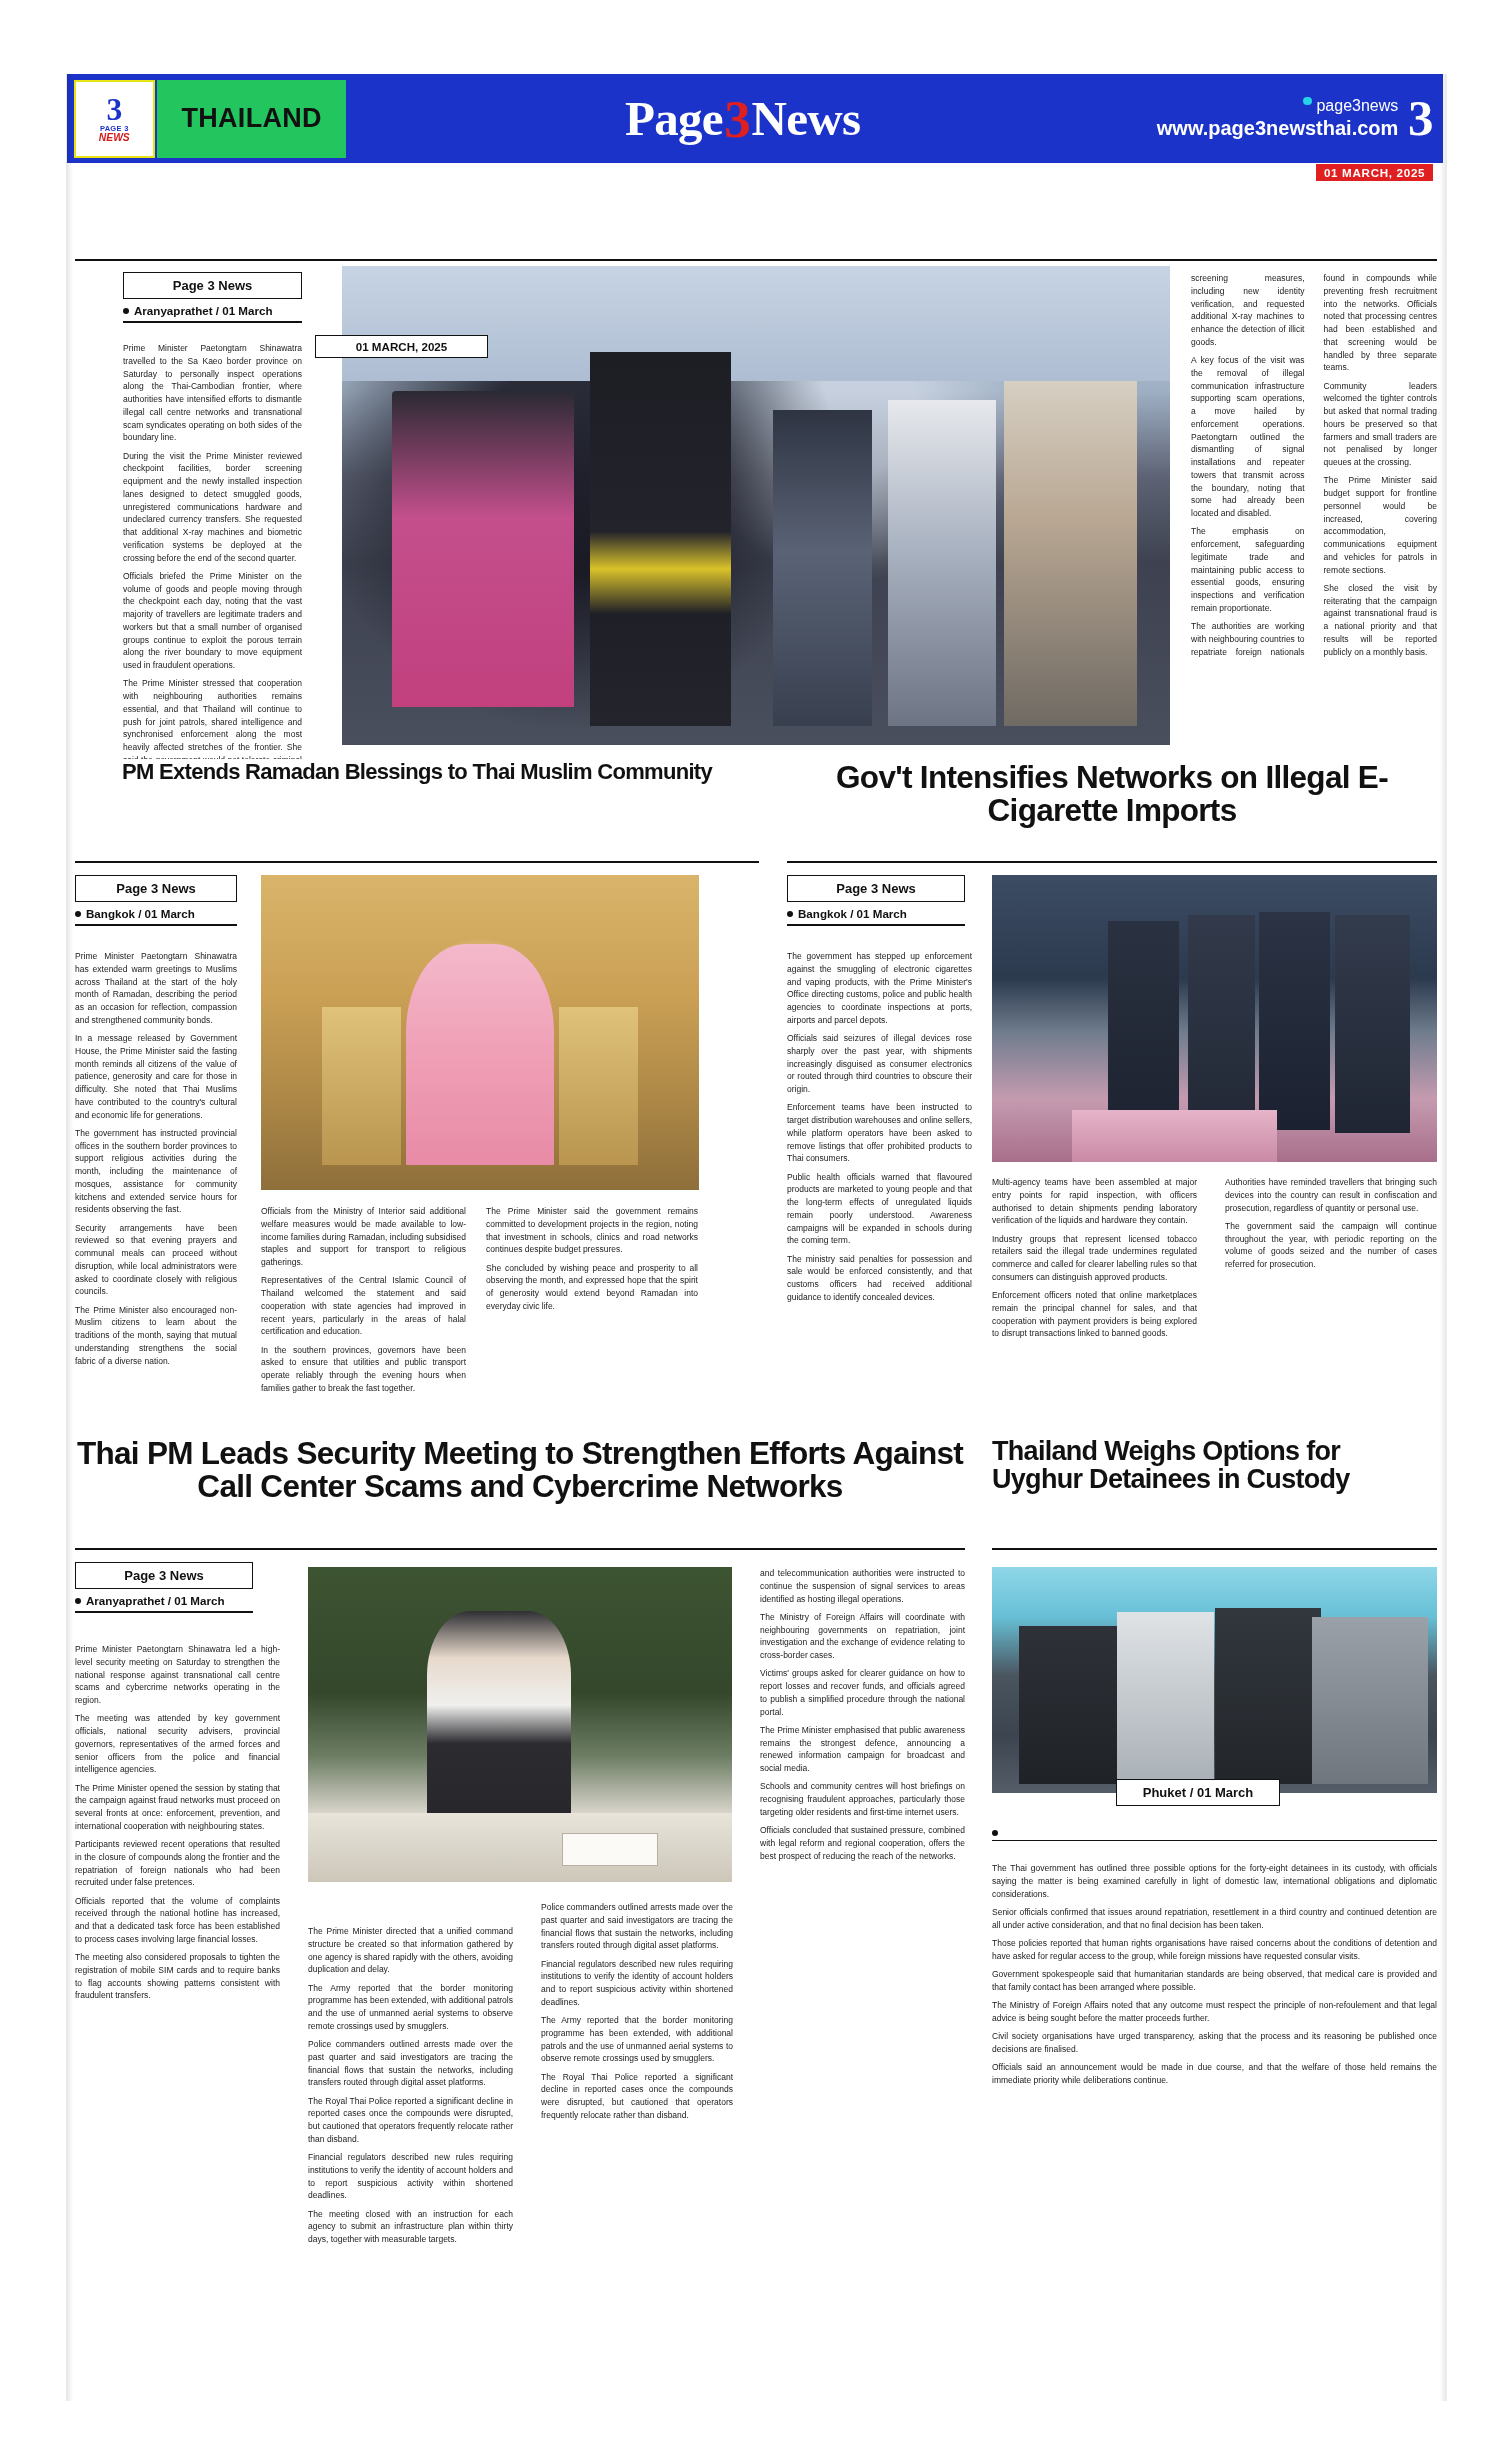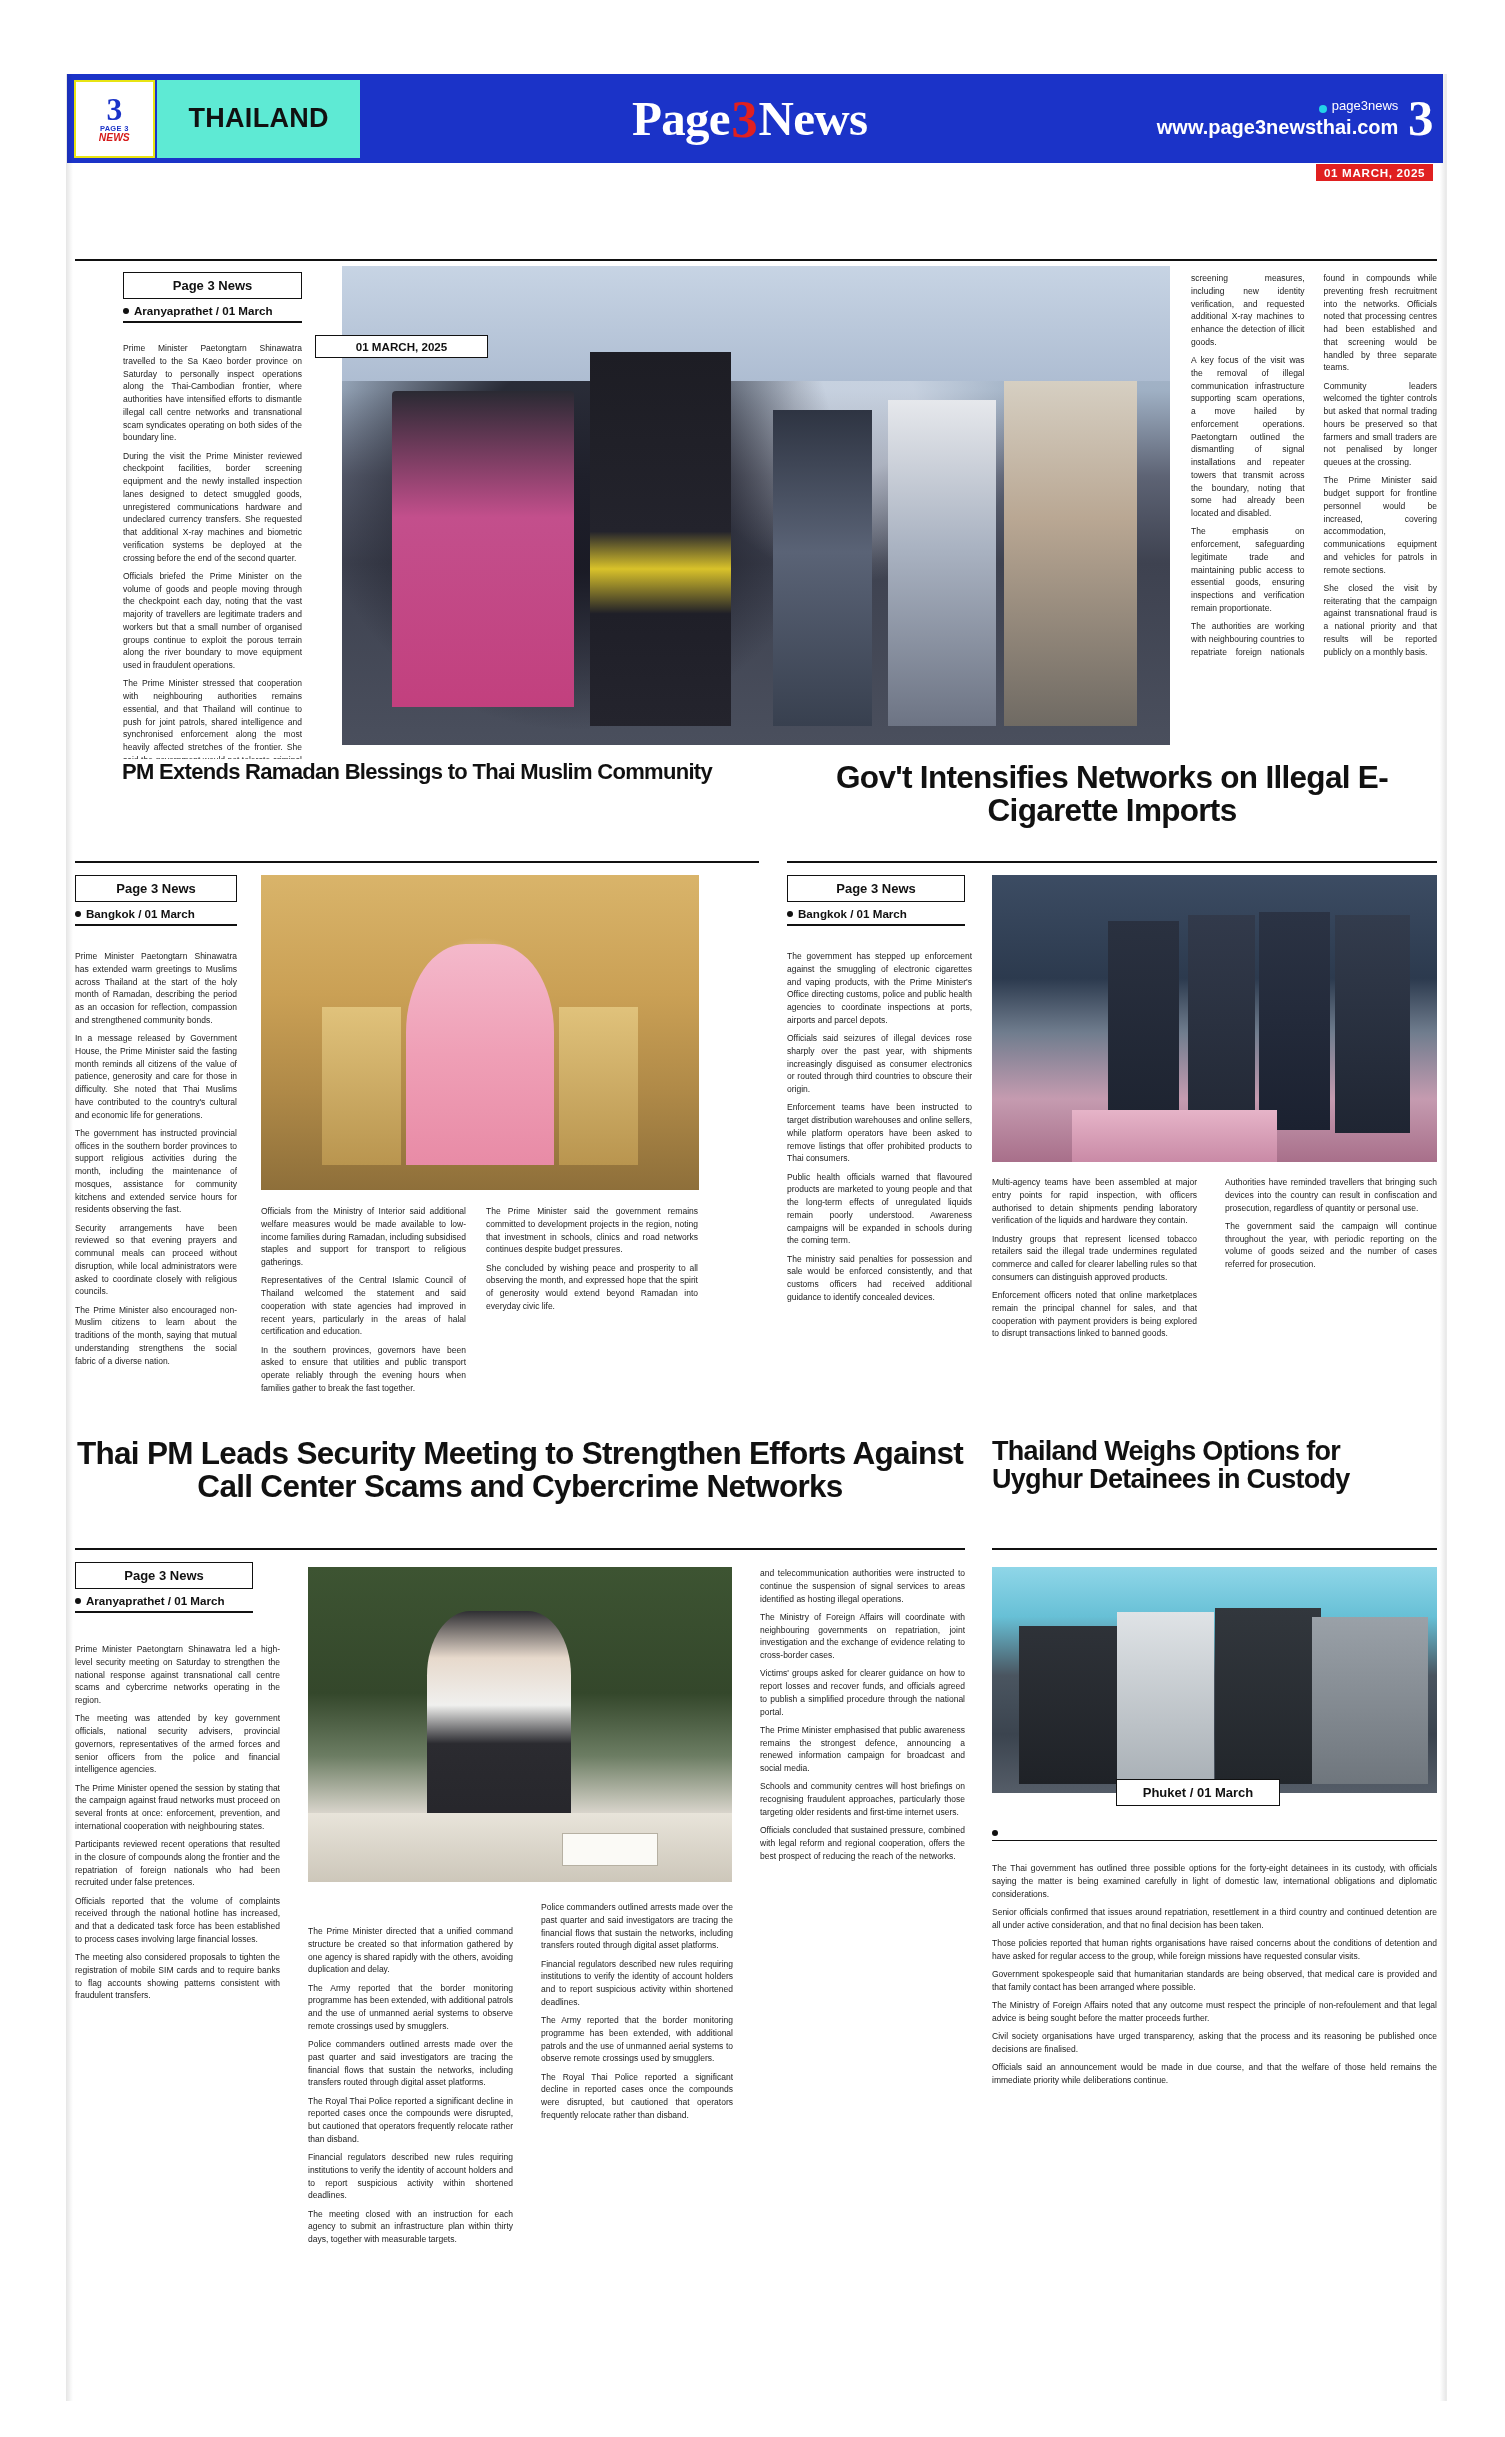--- a/index.html
+++ b/index.html
@@ -55,27 +55,27 @@
     letter-spacing: 0.3px;
   }
   .logo-news {
     font-size: 10.3px;
     font-weight: bold;
     color: #d51a1a;
     font-style: italic;
   }
   .thailand-tag {
     margin: 5.5px 0 5.5px 2.7px;
-    background: #5eead4;
+    background: #22c55e;
     color: #111111;
     font-size: 27px;
     font-weight: bold;
     display: flex;
     align-items: center;
-    padding: 0 31px;
+    padding: 0 24px;
     letter-spacing: 0.3px;
   }
   .mast-title {
     flex: 1;
     display: flex;
     align-items: center;
     justify-content: center;
     color: #ffffff;
     font-family: "Liberation Serif", serif;
     font-size: 49px;
@@ -94,23 +94,23 @@
     justify-content: flex-end;
     padding-right: 9.6px;
     position: relative;
   }
   .mast-right-text {
     text-align: right;
     color: #ffffff;
     margin-right: 9.6px;
   }
   .site-line {
-    font-size: 13px;
+    font-size: 16px;
     display: flex;
-    align-items: flex-end;
+    align-items: flex-start;
     justify-content: flex-end;
     gap: 4.8px;
   }
   .dot-icon {
     width: 8.2px; height: 8.2px;
     border-radius: 50%;
     background: #23d3e8;
     display: inline-block;
   }
   .site-url {

